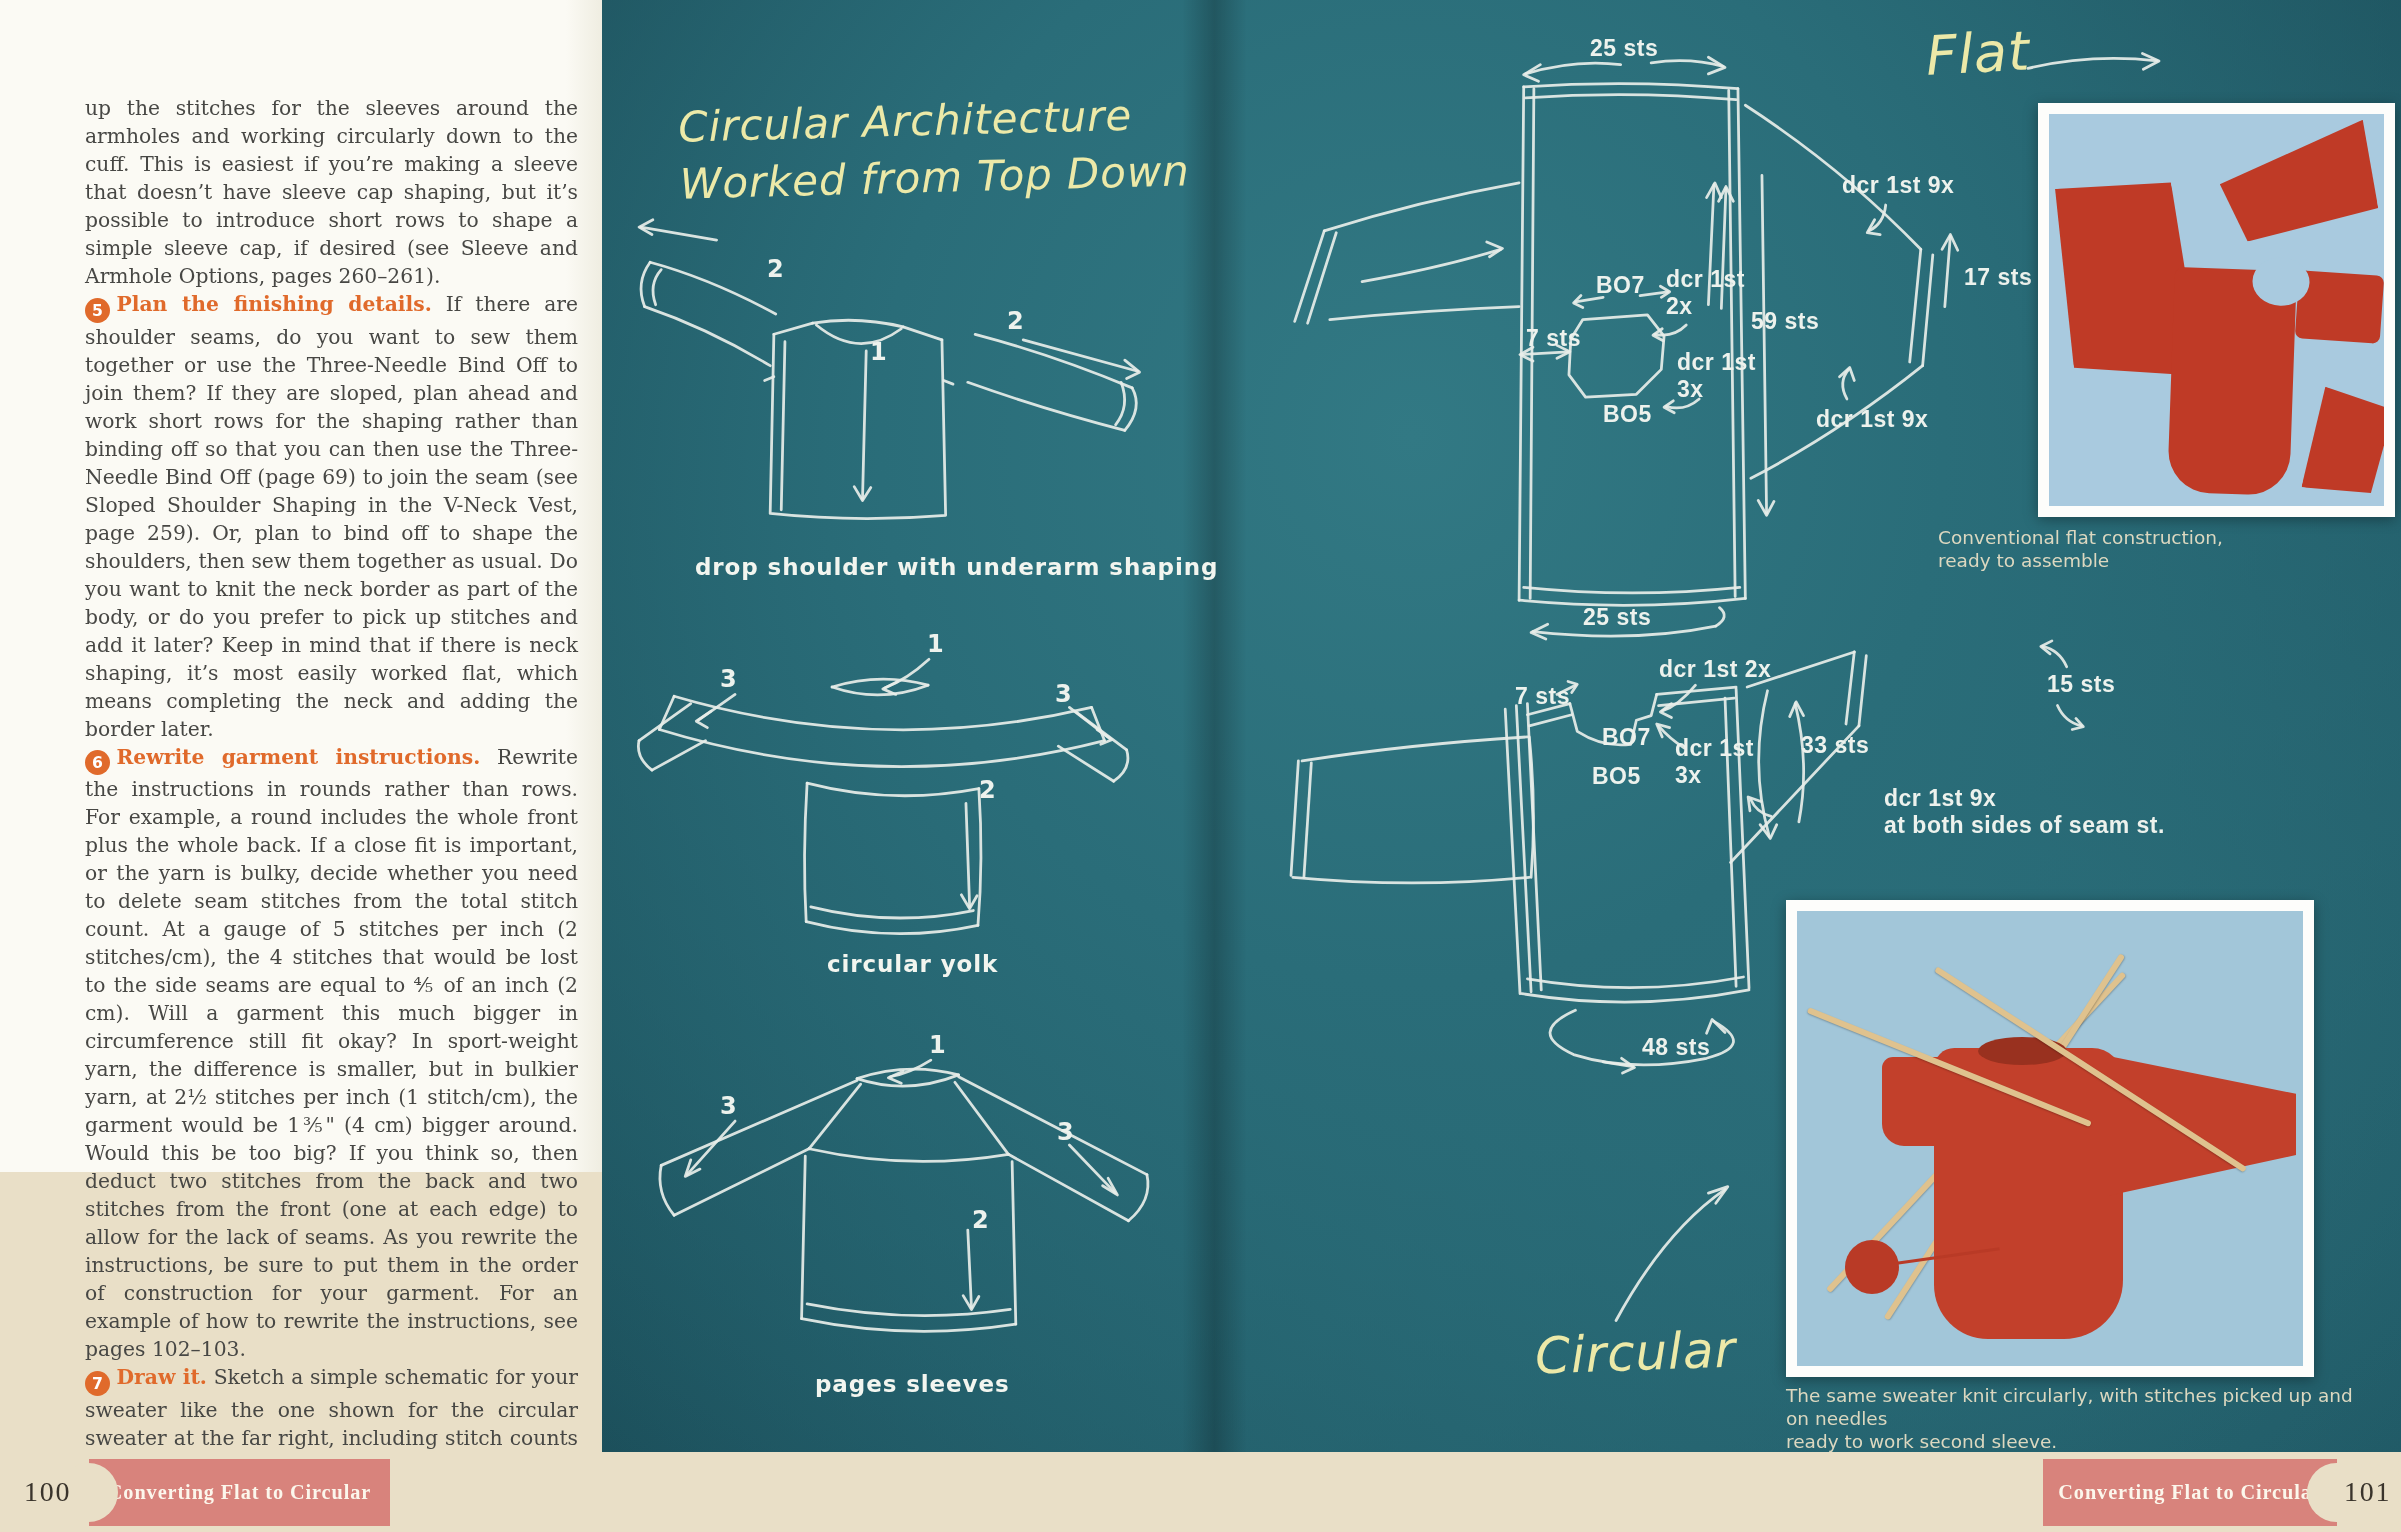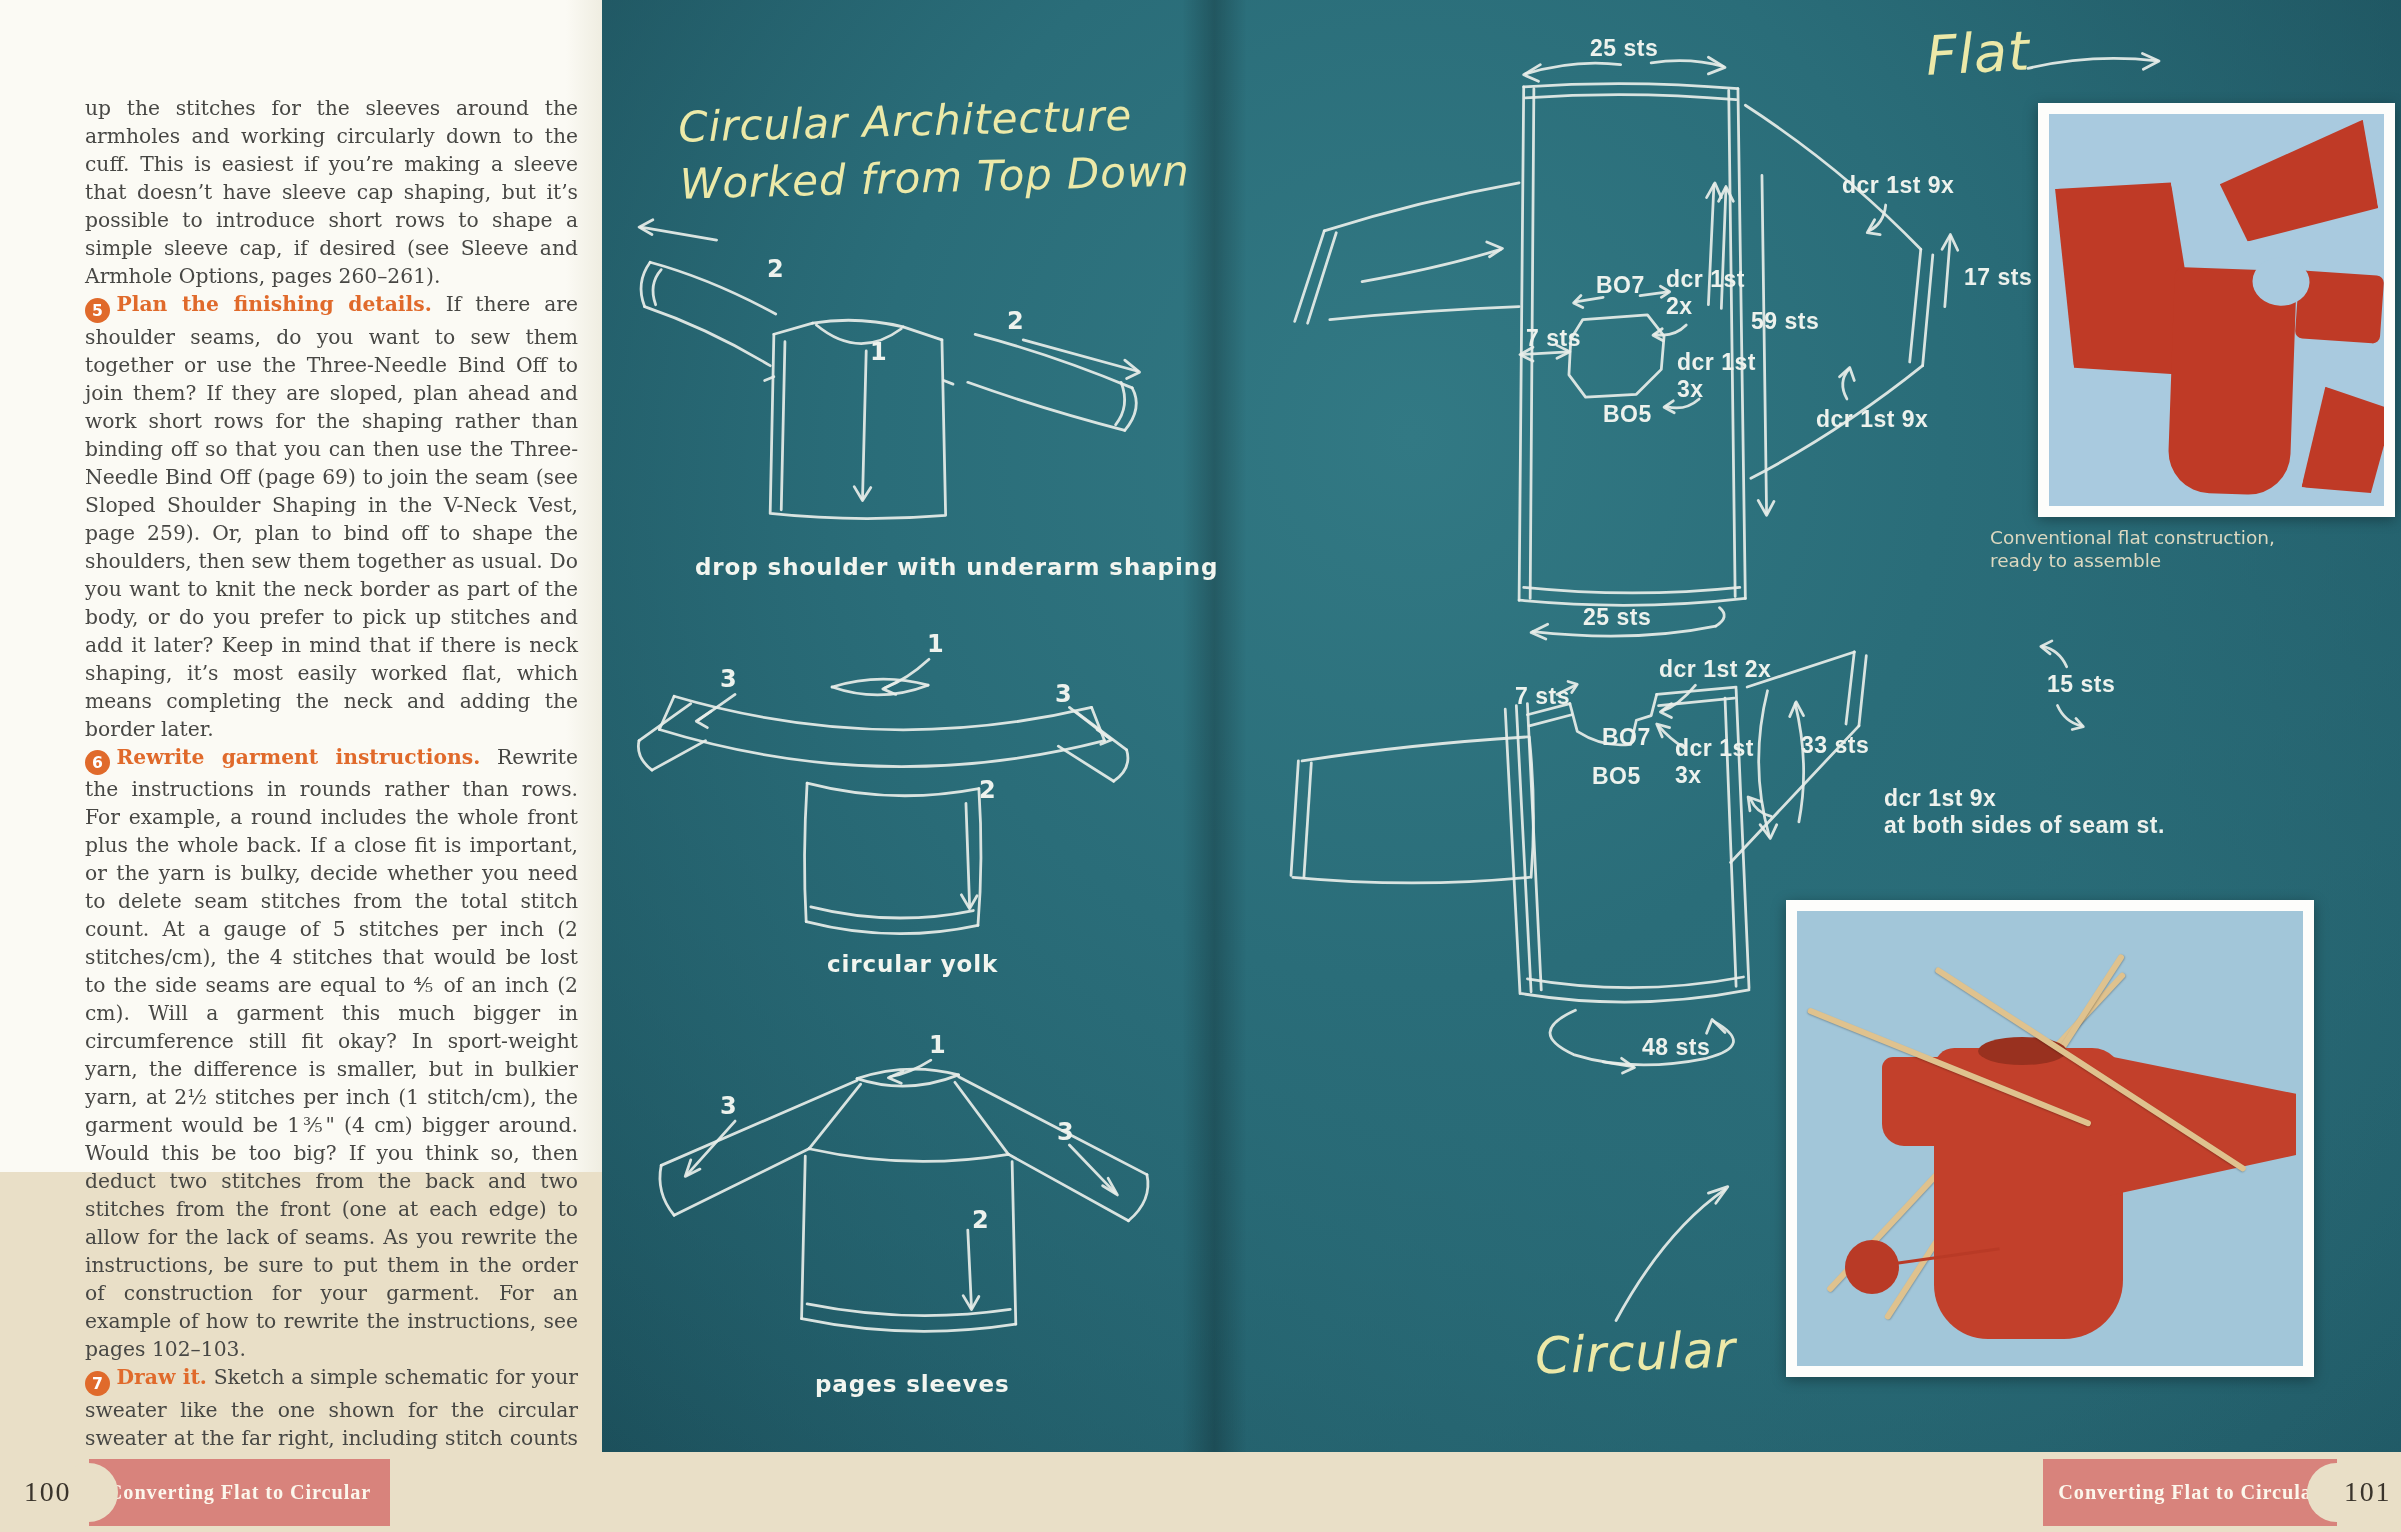--- a/index.html
+++ b/index.html
@@ -321,37 +321,39 @@
     <div class="photo-inner">
       <div class="knit" style="left:5.5px;top:61px;width:139px;height:217px;clip-path:polygon(18% 0,100% 10%,88% 100%,0 82%);transform:rotate(-14deg);"></div>
       <div class="knit" style="left:171px;top:13px;width:155px;height:109px;clip-path:polygon(0 45%,96% 0,100% 82%,14% 100%);transform:rotate(-6deg);"></div>
       <div class="knit" style="left:248px;top:159px;width:85px;height:68px;border-radius:7.4px;transform:rotate(4deg);"></div>
       <div class="knit" style="left:122px;top:155px;width:122px;height:225px;border-radius:9.2px 9.2px 42px 42px;transform:rotate(2deg);">
         <div style="position:absolute;left:78px;top:-13px;width:57px;height:48px;border-radius:50%;background:#a9cadf;"></div>
       </div>
       <div class="knit" style="left:260px;top:277px;width:79px;height:103px;clip-path:polygon(10% 0,100% 12%,88% 95%,0 100%);transform:rotate(9deg);"></div>
     </div>
   </div>
-  <div class="caption" style="left:1990px;top:526px;width:305px;">Conventional flat construction,
+  <div class="caption" style="left:1938px;top:526px;width:305px;">Conventional flat construction,
 ready to assemble</div>
 
   <div class="photo photo-circ">
     <div class="photo-inner">
       <div class="needle" style="left:31px;top:377px;width:434px;transform:rotate(-47deg);"></div>
       <div class="needle" style="left:89px;top:405px;width:434px;transform:rotate(-57deg);"></div>
       <div class="knit" style="left:85px;top:146px;width:68px;height:89px;background:#c2402b;border-radius:11px 3.7px 9.2px 22px;"></div>
       <div class="knit" style="left:137px;top:137px;width:189px;height:291px;background:#c2402b;border-radius:20.3px 31px 59px 54px;"></div>
       <div class="knit" style="left:310px;top:139px;width:189px;height:146px;background:#c2402b;clip-path:polygon(0 4%,100% 30%,100% 72%,0 100%);"></div>
       <div style="position:absolute;left:181px;top:126px;width:89px;height:28px;background:#99311f;border-radius:50%;"></div>
       <div class="needle" style="left:139px;top:55px;width:369px;transform:rotate(33deg);"></div>
       <div class="needle" style="left:11px;top:96px;width:305px;transform:rotate(22deg);"></div>
       <div style="position:absolute;left:92px;top:344px;width:111px;height:2.8px;background:#b93a26;transform:rotate(-8deg);"></div>
       <div style="position:absolute;left:48px;top:329px;width:54px;height:54px;border-radius:50%;background:#b93a26;"></div>
     </div>
   </div>
+  <div class="caption" style="left:1786px;top:1384px;width:573px;">The same sweater knit circularly, with stitches picked up and on needles
+ready to work second sleeve.</div>
 
   <div class="footer-strip"></div>
   <div class="footer-bar footer-bar-left">
     <span>Converting Flat to Circular</span>
   </div>
   <div class="notch" style="left:59px;"></div>
   <span class="page-num" style="left:24px;">100</span>
   <div class="footer-bar footer-bar-right">
     <span>Converting Flat to Circular</span>
   </div>

